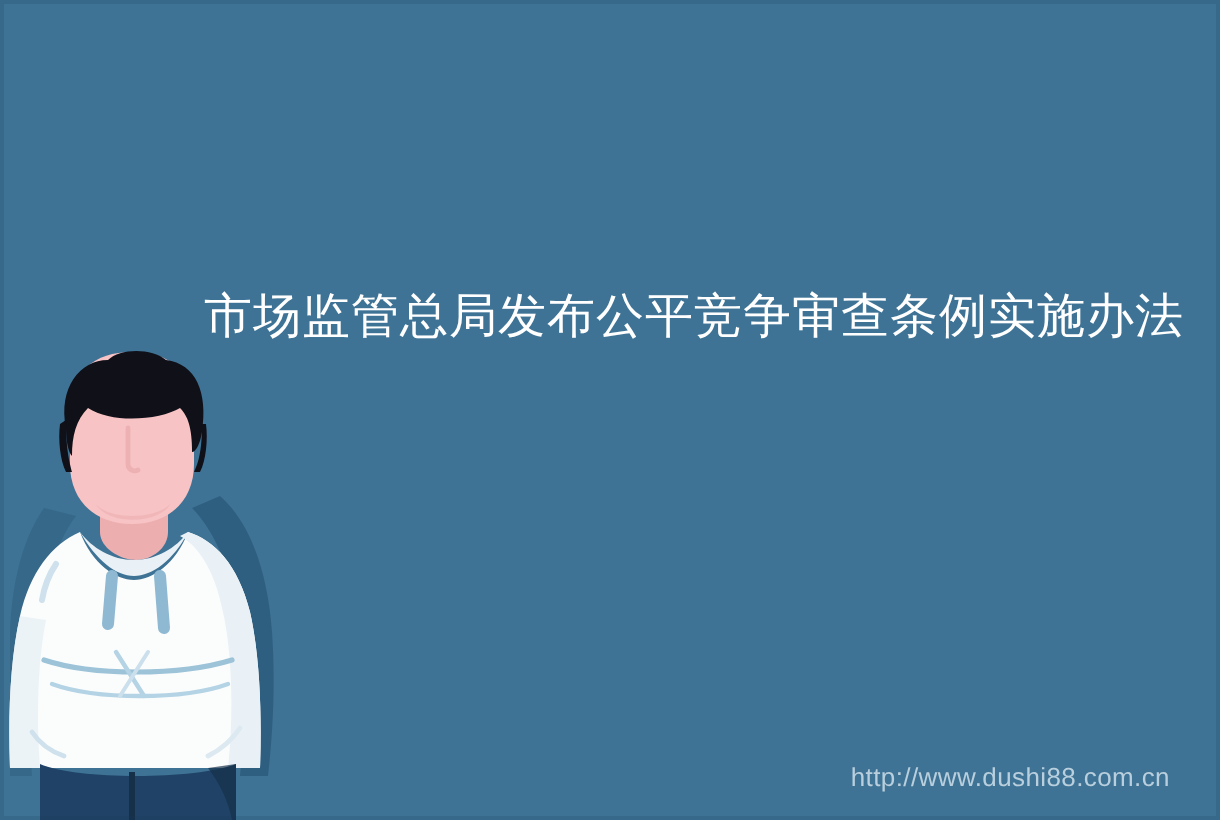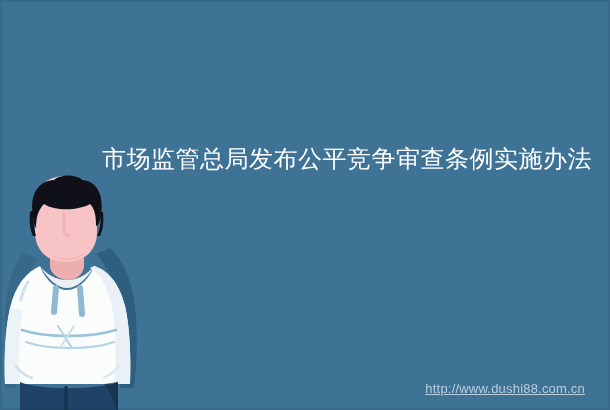--- a/index.html
+++ b/index.html
@@ -57,21 +57,20 @@
   
   #watermark {
     position: absolute;
     right: 25px;
     bottom: 14px;
     z-index: 5;
     color: #b9cfdd;
     font-size: 13px;
     letter-spacing: 0.2px;
     white-space: nowrap;
-    text-decoration: underline;
   }
 </style>
 </head>
 <body>
 
 <div id="poster">
 
   <div id="figure">
     <svg width="150" height="240" viewBox="0 0 150 240" xmlns="http://www.w3.org/2000/svg">
 

